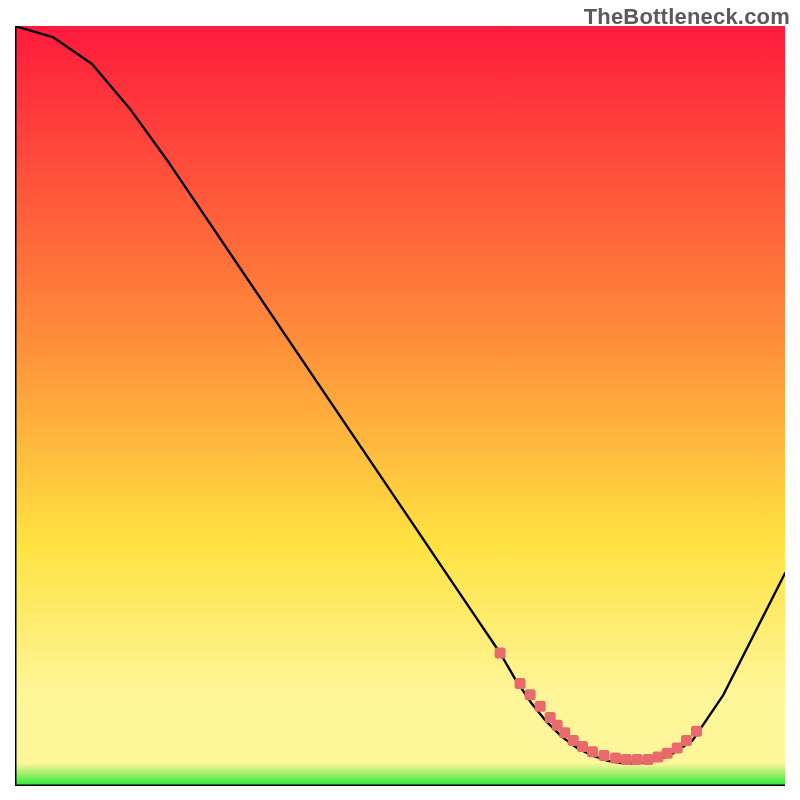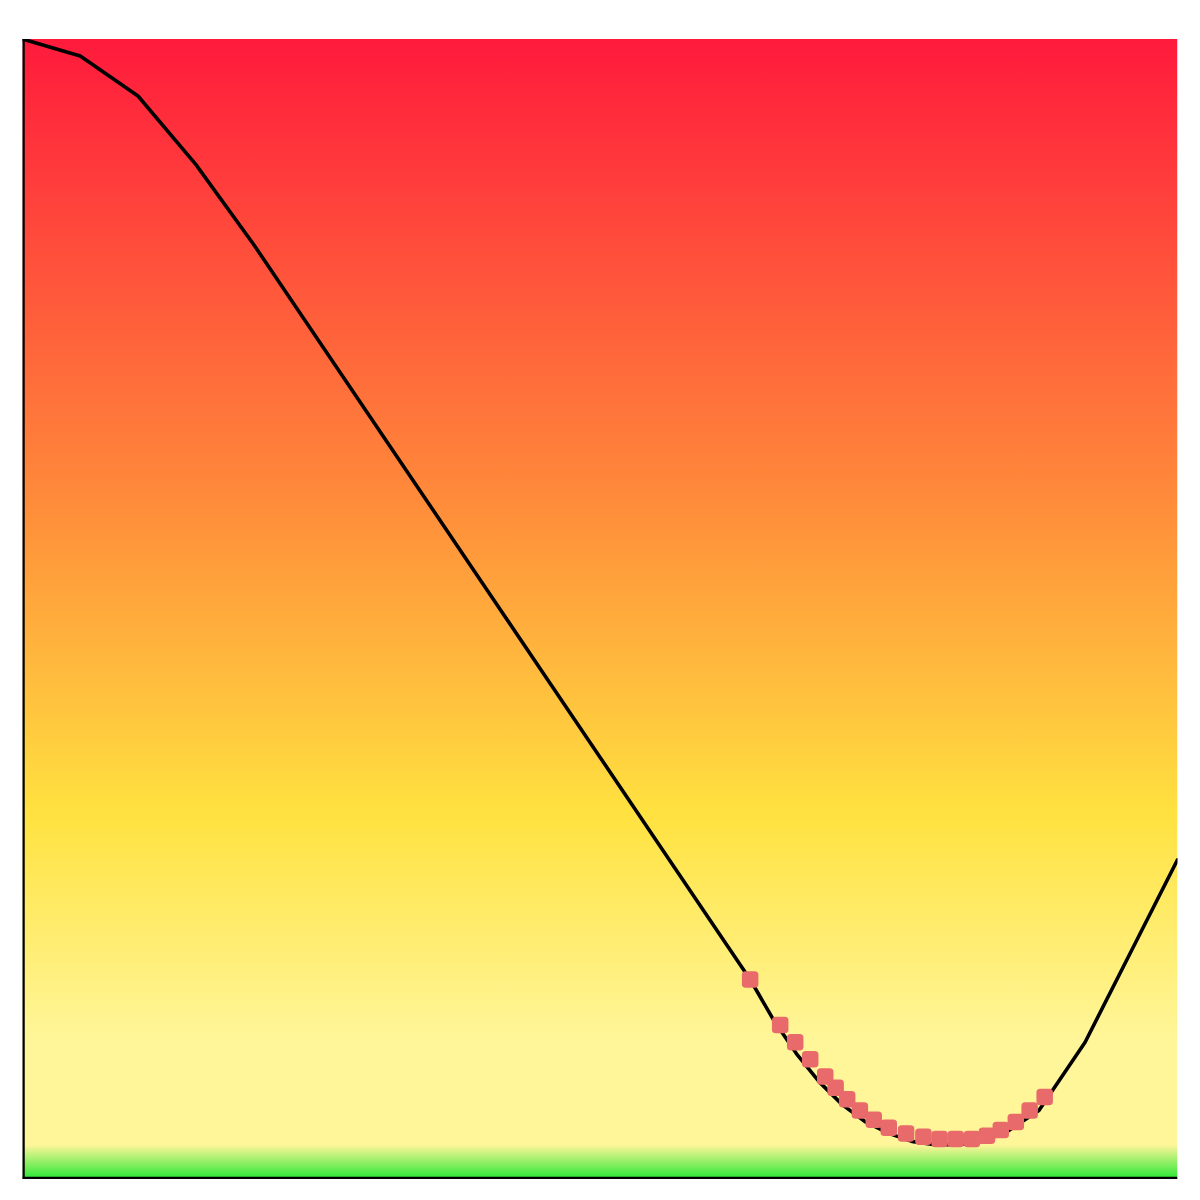--- a/index.html
+++ b/index.html
@@ -33,20 +33,21 @@
     width: 770px;
     height: 760px;
     box-sizing: border-box;
   }
   svg { display: block; }
 </style>
 </head>
 <body>
 
 <div class="stage">
+  <div class="watermark">TheBottleneck.com</div>
 
   <div class="plot">
     <svg id="chart-svg" width="770" height="760" viewBox="0 0 770 760" preserveAspectRatio="none">
       <defs>
         <linearGradient id="bg-grad" x1="0" y1="0" x2="0" y2="1">
           <stop id="g0" offset="0%" stop-color="#ff1a3c"></stop>
           <stop id="g1" offset="40%" stop-color="#ff8a3a"></stop>
           <stop id="g2" offset="68%" stop-color="#ffe240"></stop>
           <stop id="g3" offset="88%" stop-color="#fff69a"></stop>
           <stop id="g4" offset="97%" stop-color="#fff69a"></stop>

